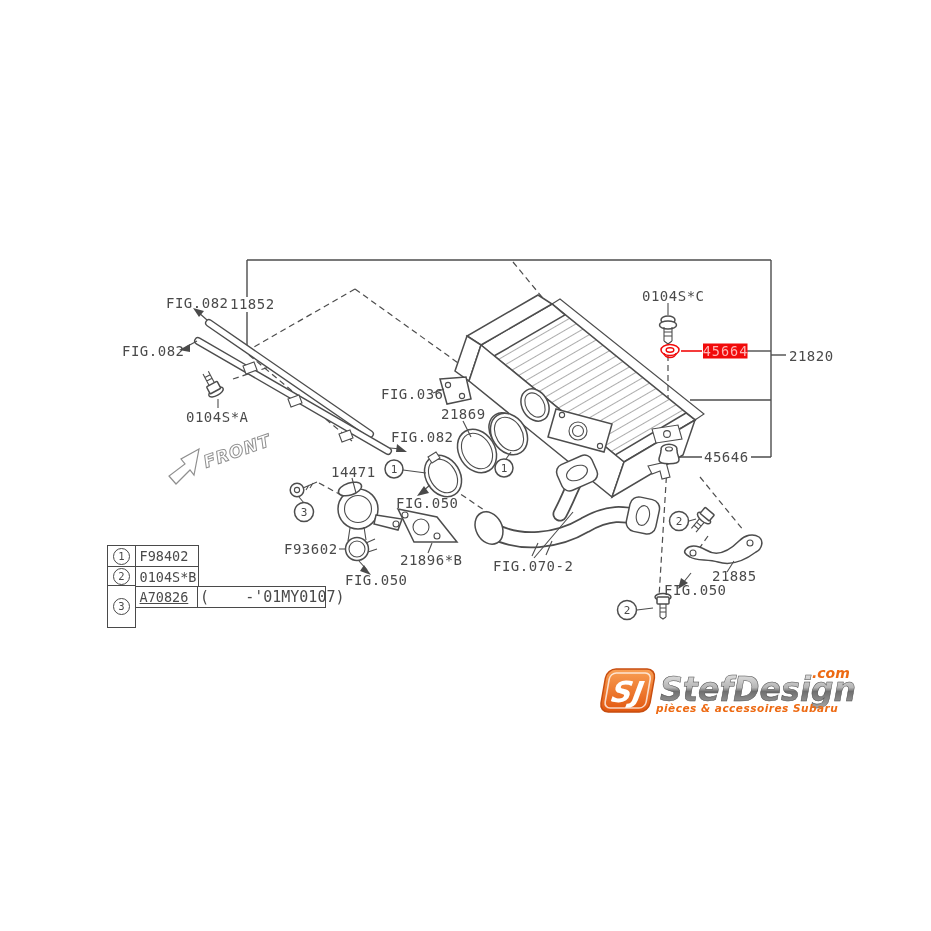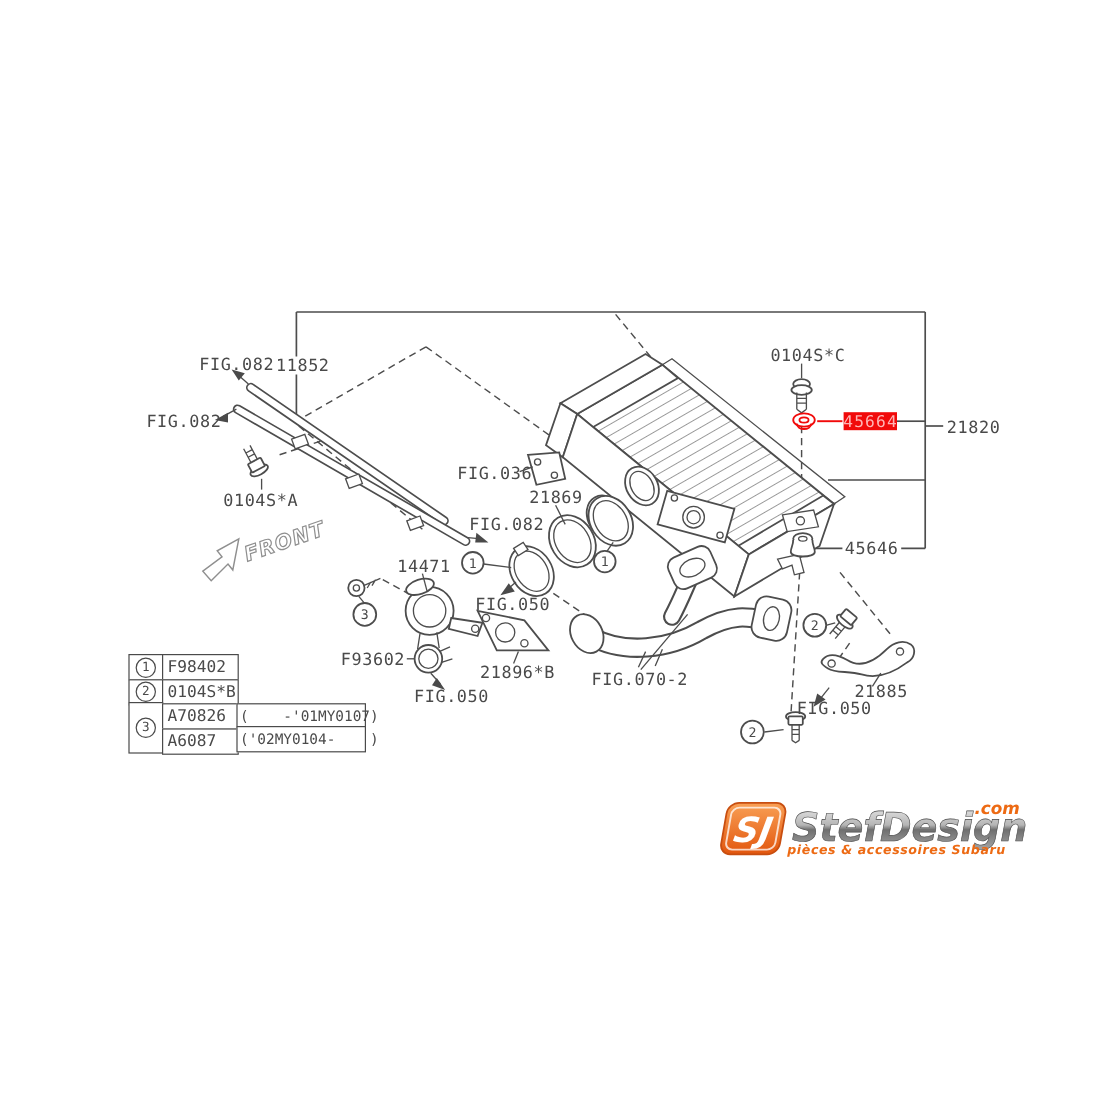--- a/index.html
+++ b/index.html
@@ -16,24 +16,24 @@
   .cnum{font-family:"DejaVu Sans Mono",monospace;font-size:11px;fill:#4a4a4a;text-anchor:middle;}
   
   .ptable{position:absolute;left:107px;top:545px;font-size:13.5px;}
   .prow{display:flex;}
   .pcell{box-sizing:border-box;border:1.5px solid #4a4a4a;height:22px;display:flex;
          align-items:center;padding:0 4px;background:#fff;margin-top:-1.5px;}
   .prow:first-child .pcell{margin-top:0;}
   .pcell + .pcell{margin-left:-1.5px;text-align:right;}
   .c-num{width:29px;justify-content:center;padding:0;}
   .c-code{width:64px;}
-  .c-range{width:108px;white-space:pre;font-size:12px;letter-spacing:0;padding:0 2px;}
+  .c-range{width:129px;white-space:pre;font-size:15px;letter-spacing:0;padding:0 2px;}
   .span2{height:43.5px;}
   .row34{display:flex;margin-top:-1.5px;}
-  .col34 .pcell:first-child{margin-top:0;}
+  .col34 .pcell:first-child{margin-top:0;text-decoration:underline;}
   .circ{display:inline-block;width:15px;height:15px;border:1.3px solid #4a4a4a;border-radius:50%;
         font-size:10.5px;line-height:14px;text-align:center;}
 </style>
 </head>
 <body>
 
 <div id="stage">
 <svg width="931" height="931" viewBox="0 0 931 931">
   <defs>
     <pattern id="fins" width="8" height="8" patternUnits="userSpaceOnUse" patternTransform="rotate(-30)">
@@ -325,20 +325,16 @@
   </div>
   <div class="row34">
     <div class="pcell c-num span2">
           <span class="circ">3</span>
         </div>
     <div class="col34">
       <div class="prow">
         <div class="pcell c-code" style="margin-left:-1.5px;">A70826</div>
         <div class="pcell c-range">(    -'01MY0107)</div>
       </div>
-      <div class="prow" style="margin-top:-1.5px;">
-        <div class="pcell c-code" style="margin-left:-1.5px;">A6087</div>
-        <div class="pcell c-range">('02MY0104-    )</div>
-      </div>
     </div>
   </div>
 </div>
 </div>
 
 </body></html>

